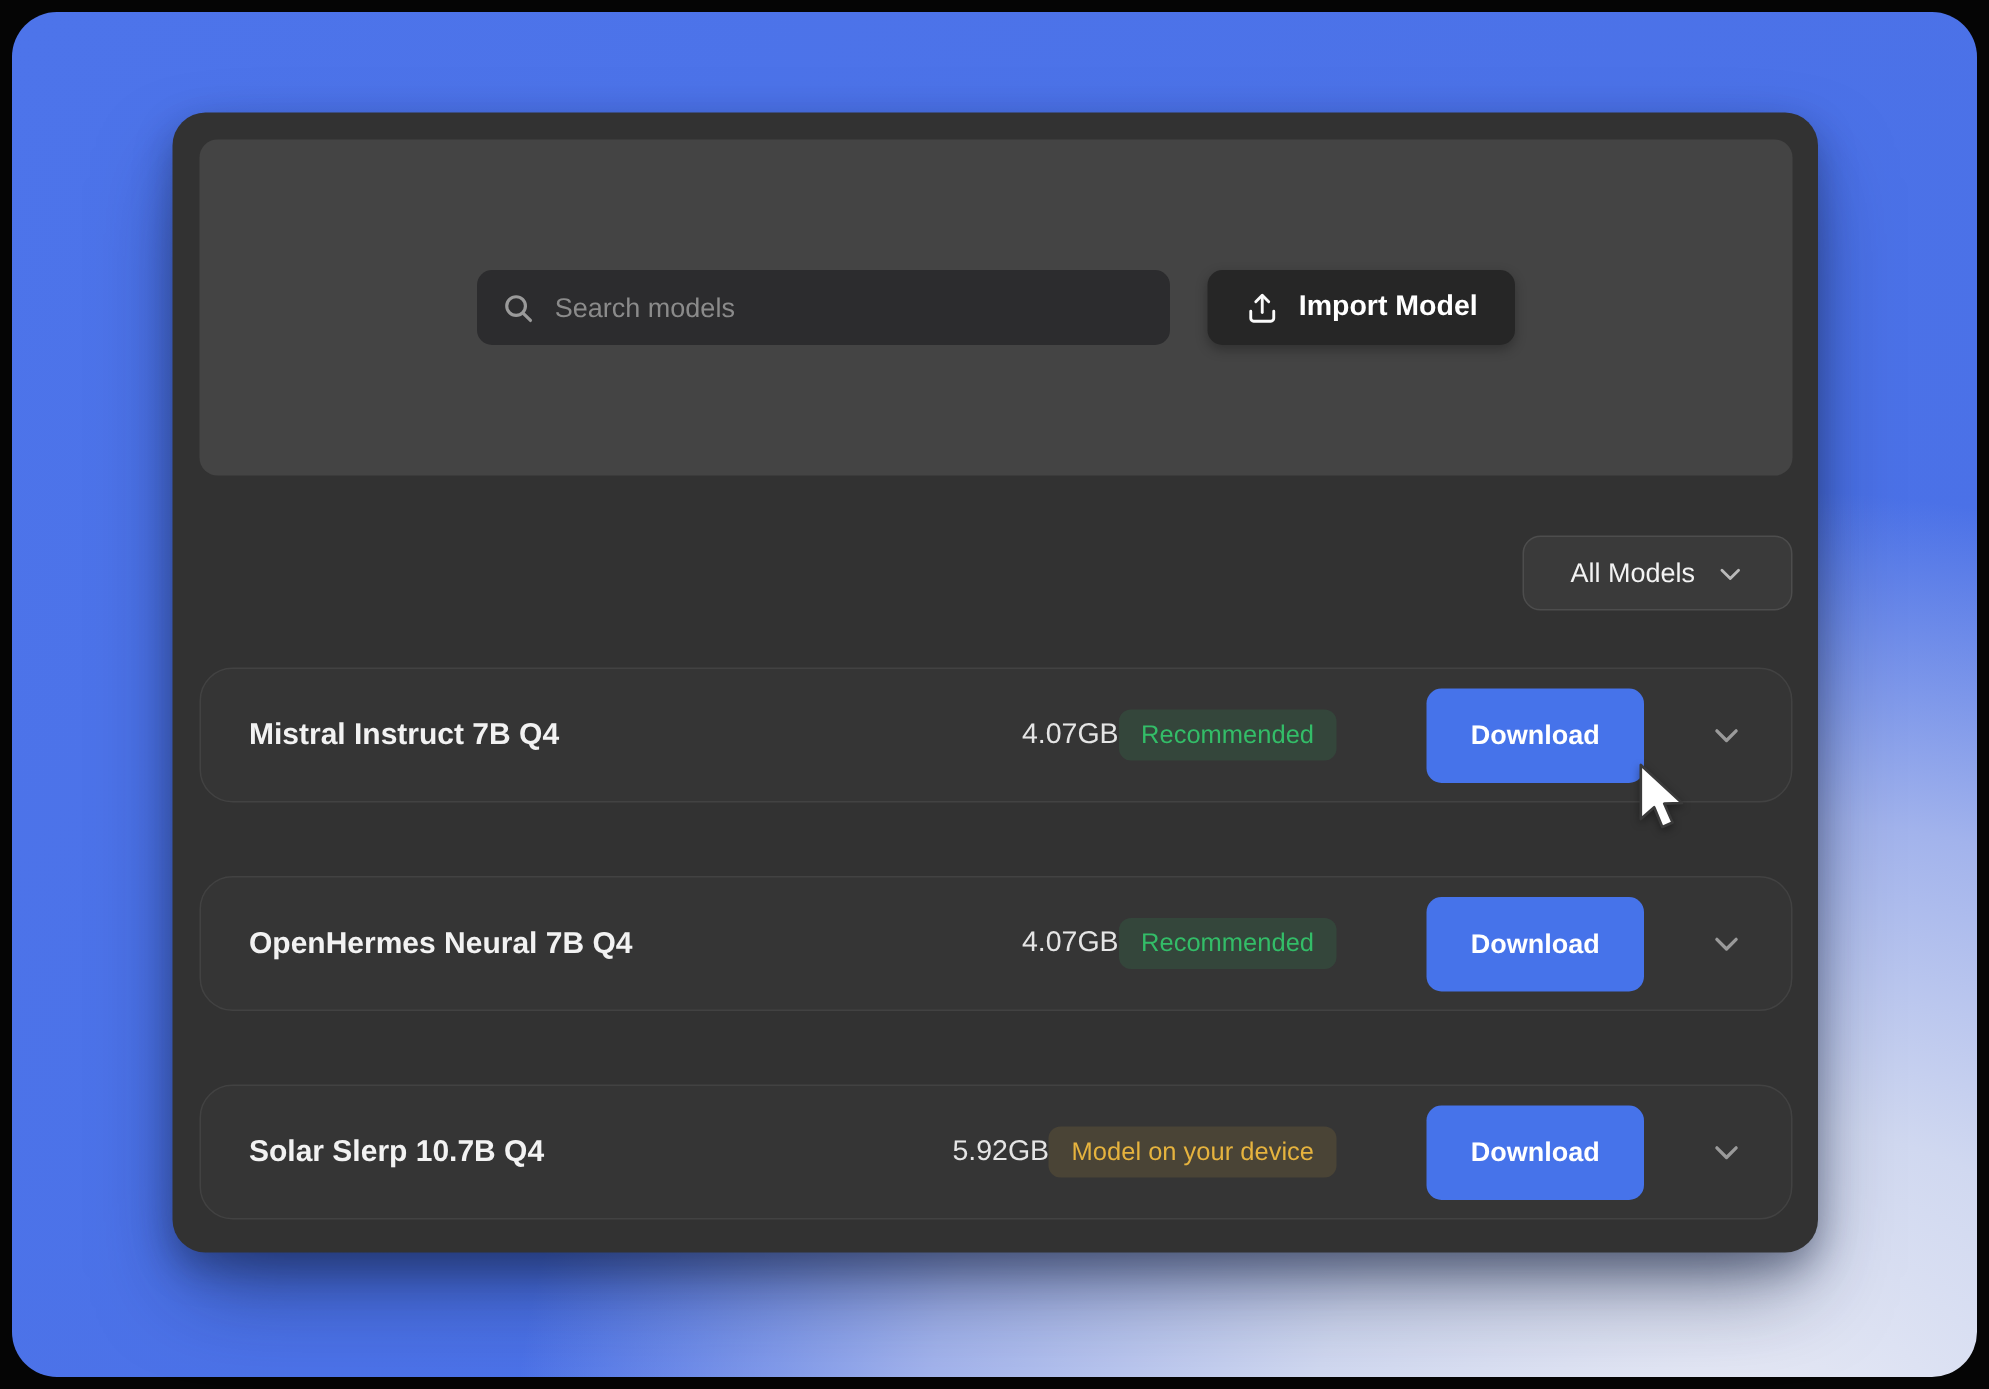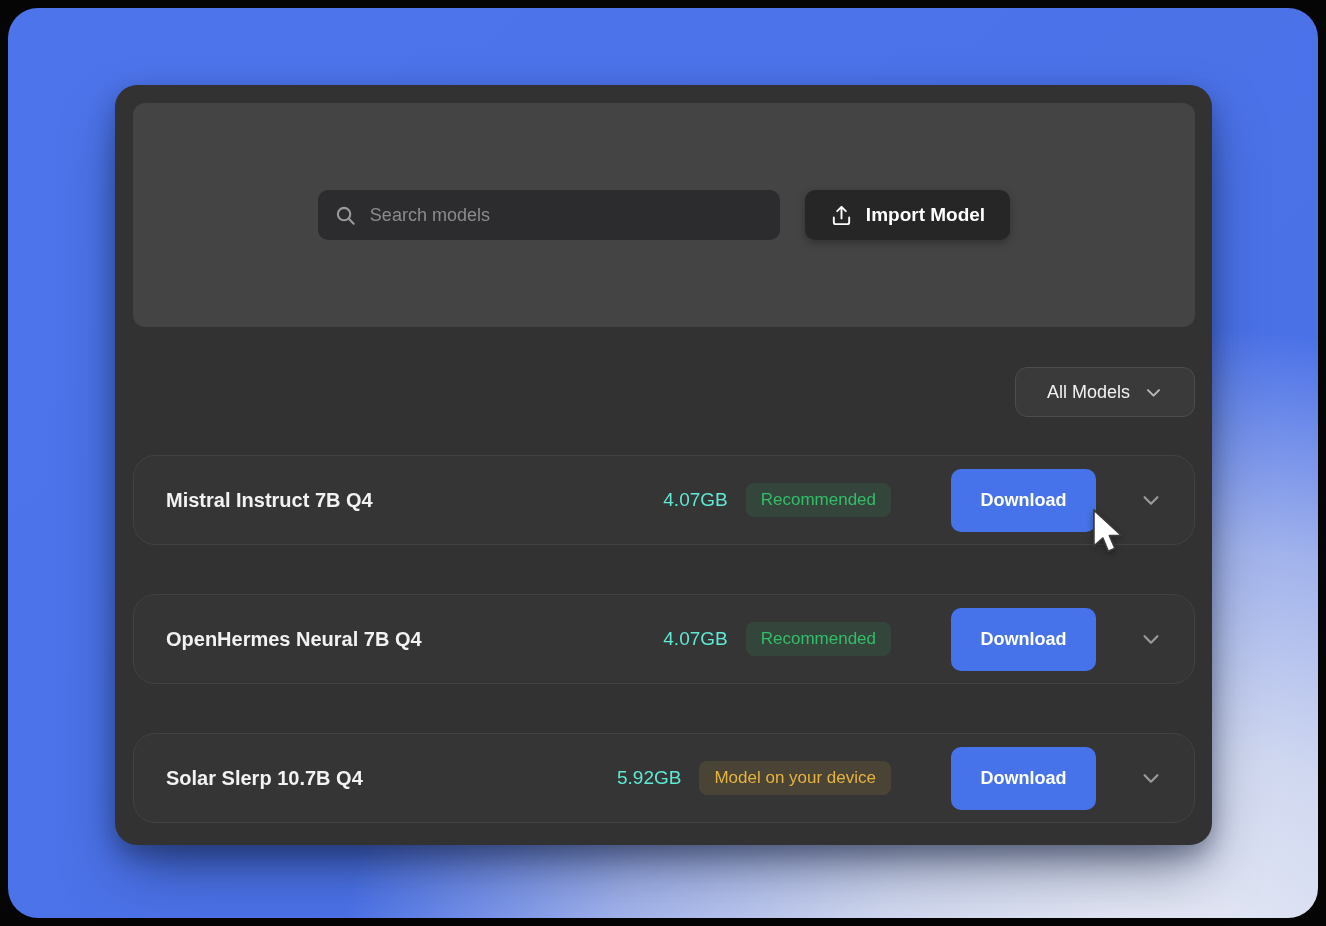--- a/index.html
+++ b/index.html
@@ -13,21 +13,21 @@
   
   .bg-card {
     position:absolute; inset:8px; border-radius:30px;
     background:
       radial-gradient(1050px 840px at 88% 107%, #eaecf6 0%, #d0d8f0 28%, #a2b3ec 52%, rgba(77,115,233,0) 78%),
       radial-gradient(520px 280px at 70% 104%, rgba(222,203,224,0.5) 0%, rgba(222,203,224,0) 70%),
       linear-gradient(135deg, #4d74ea 0%, #4a70e6 100%);
   }
   
   .panel {
-    position:absolute; left:115px; top:85px; width:1097px; height:760px;
+    position:absolute; left:115px; top:75px; width:1097px; height:760px;
     background:#323232; border-radius:22px;
     box-shadow:0 30px 60px -12px rgba(15,25,55,.55), 0 10px 25px rgba(15,25,55,.35);
     display:flex; flex-direction:column;
   }
   .header {
     margin:18px 17px 0 18px; height:224px;
     background:#444444; border-radius:12px;
     display:flex; align-items:center; justify-content:center; gap:25px;
   }
   .search-box {
@@ -64,21 +64,21 @@
     margin:38px 17px 0 18px;
     display:flex; flex-direction:column; gap:49px;
   }
   .model-row {
     height:90px; background:#353535;
     border:1px solid #424242; border-radius:22px;
     display:flex; align-items:center; padding:0 30px 0 32px;
   }
   .model-name { color:#f2f2f2; font-size:20px; font-weight:700; }
   .spacer { flex:1; }
-  .model-size { color:#5eead4; font-size:19px; margin-right:18px; }
+  .model-size { color:#e5e5e5; font-size:19px; }
   .badge {
     font-size:17px; font-weight:500; border-radius:8px;
     padding:7px 15px; margin-right:60px; white-space:nowrap;
   }
   .badge-success { color:#33bd68; background:rgba(52,199,111,.12); }
   .badge-warning { color:#e6b33e; background:rgba(231,179,62,.12); }
   .download-btn {
     width:145px; height:63px; background:#4673ea; border:none; border-radius:10px;
     color:#ffffff; font-size:18px; font-weight:700; cursor:pointer;
     margin-right:42px;

